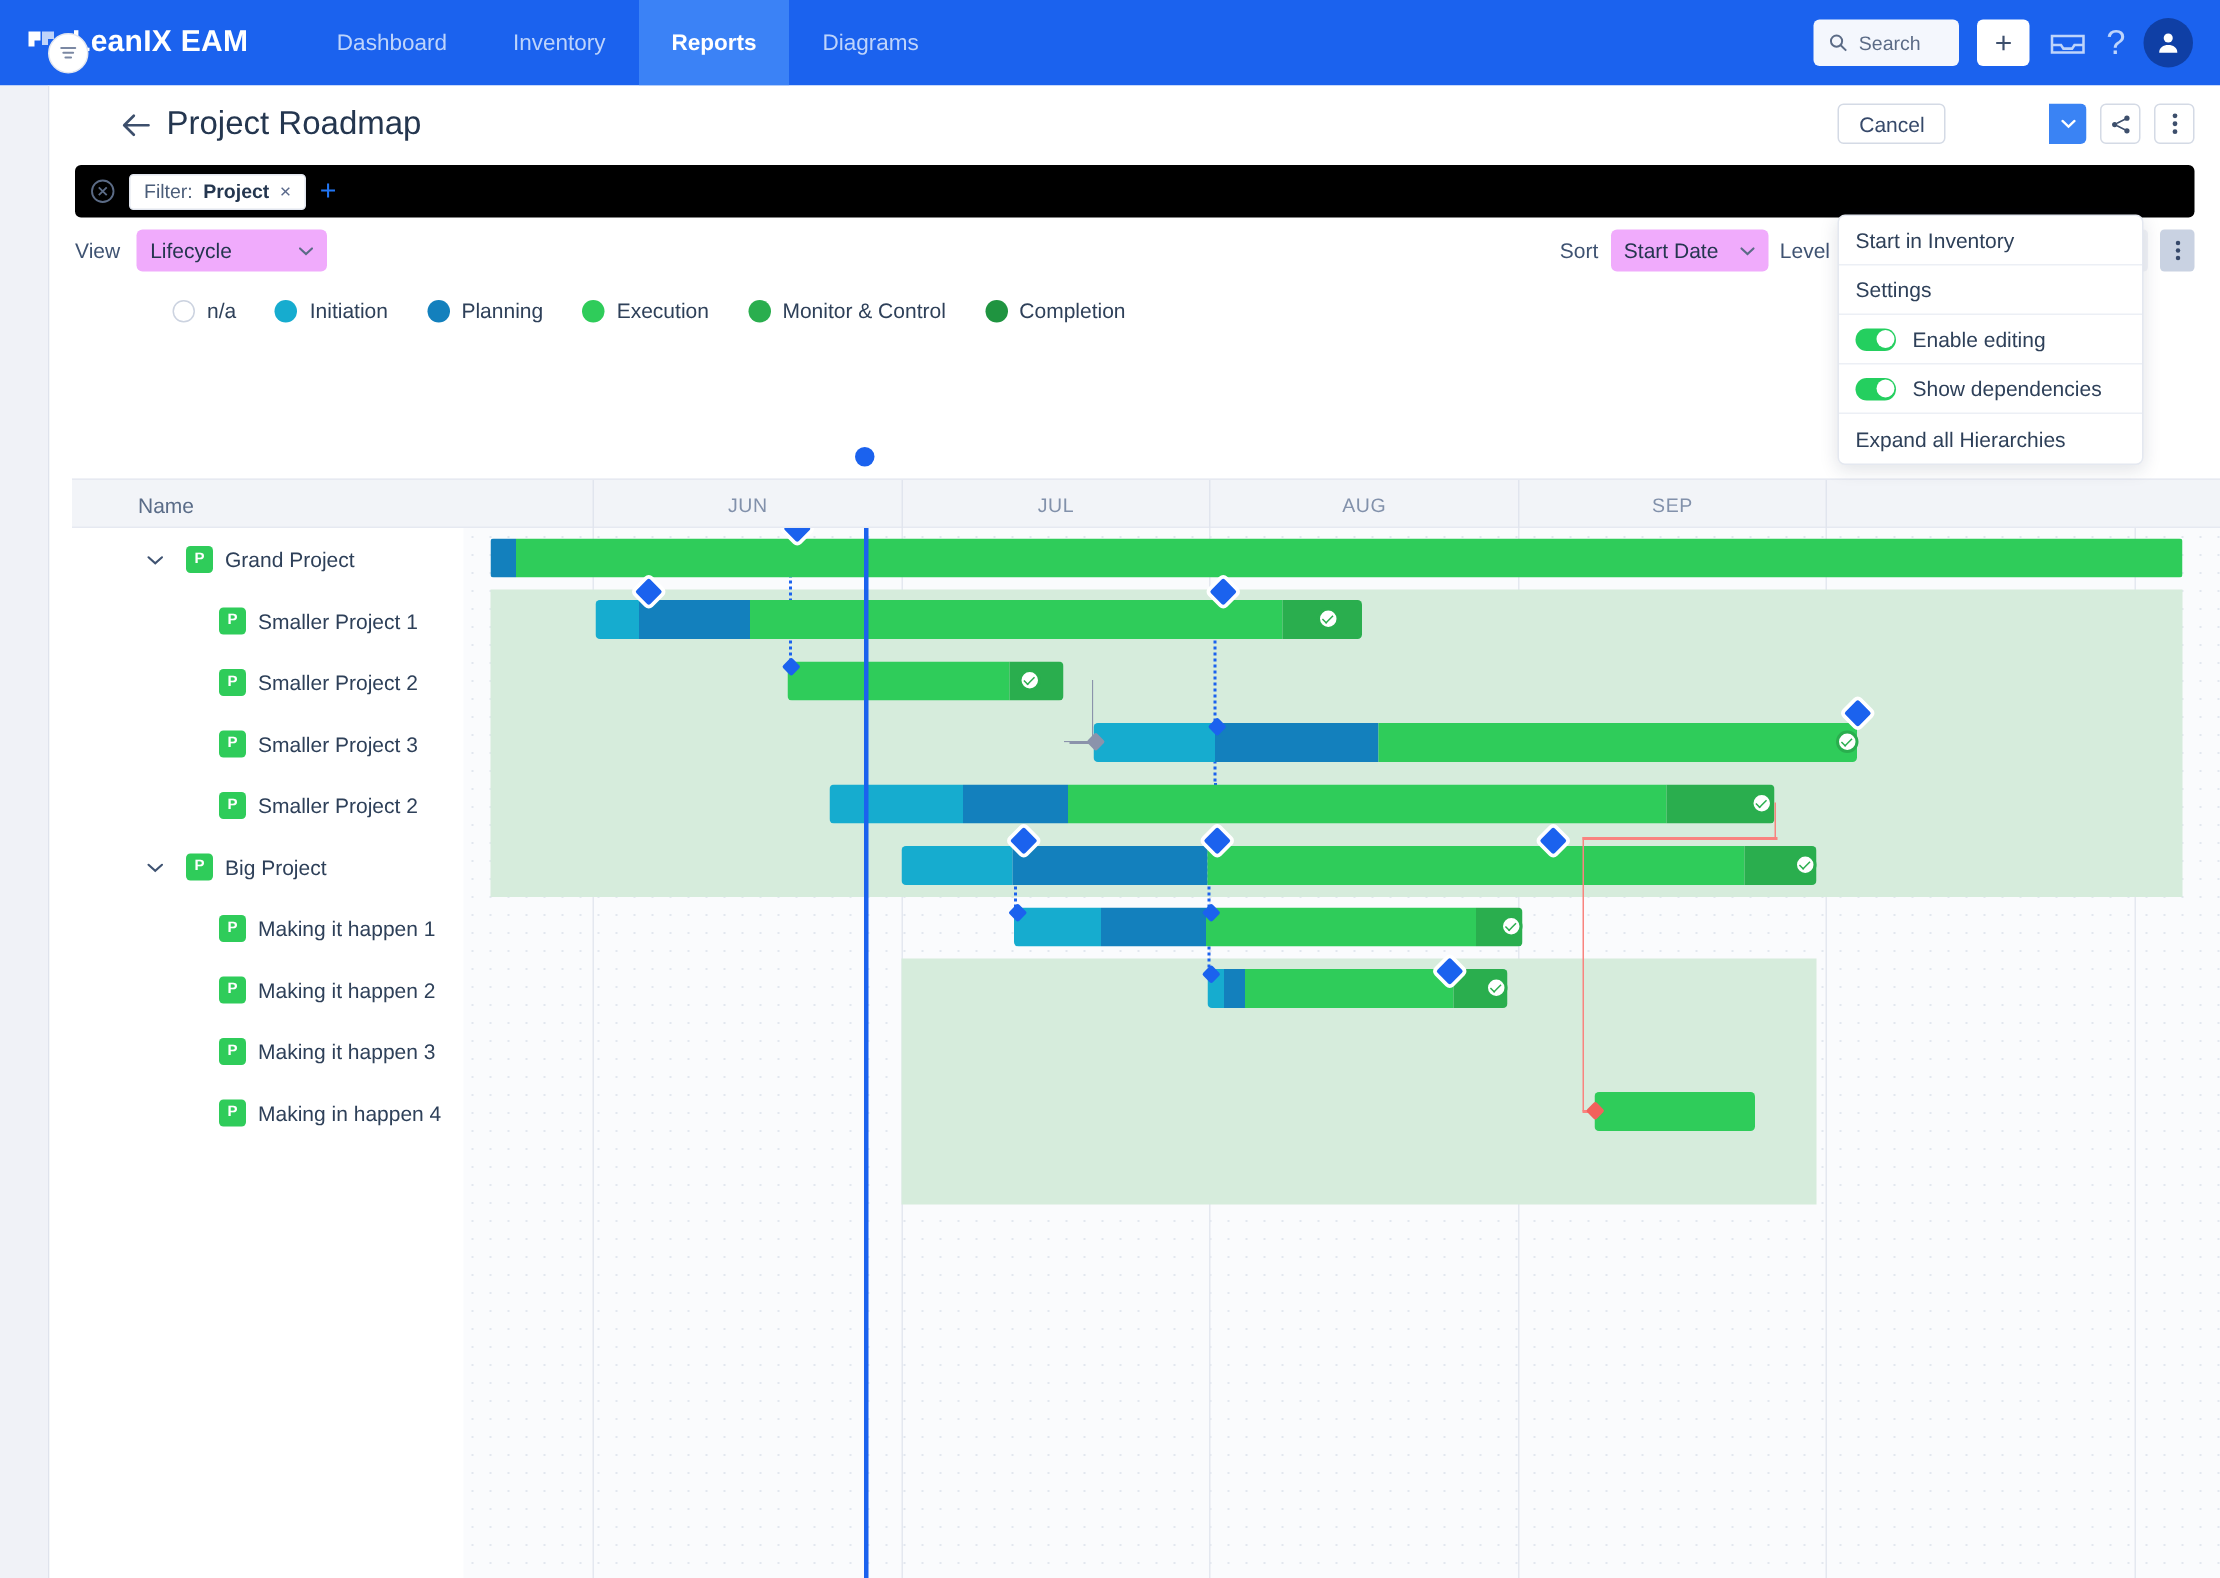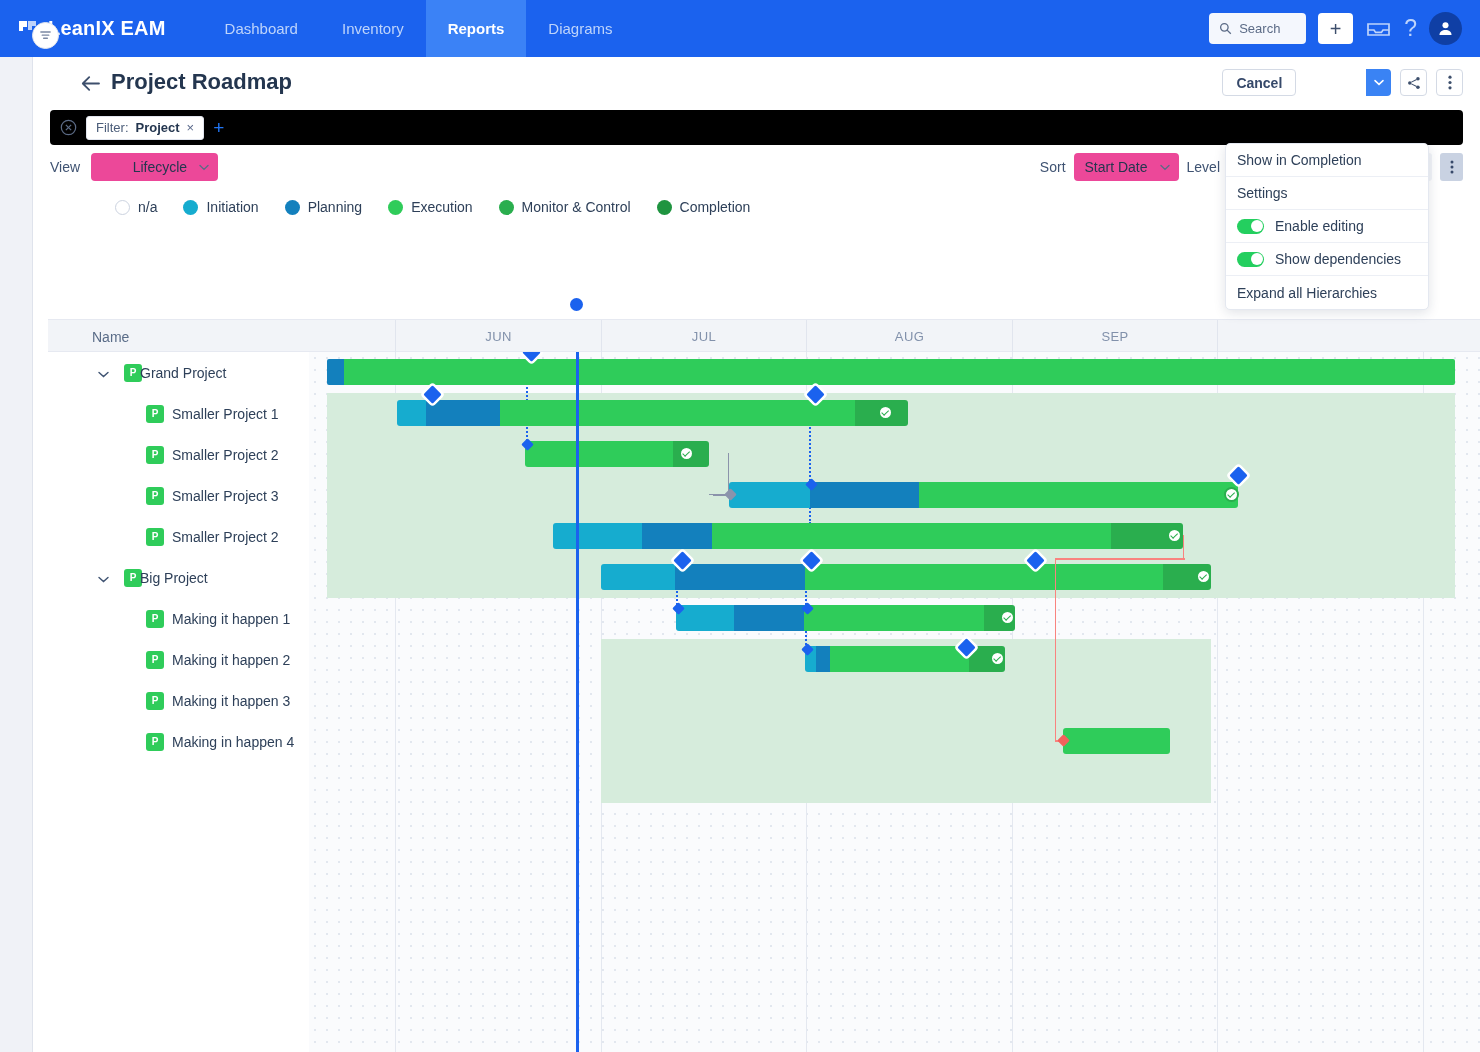--- a/index.html
+++ b/index.html
@@ -49,21 +49,21 @@
   }
   .railbtn{
     position:absolute; left:32px; top:22px; width:27px;height:27px;border-radius:50%;
     background:#fff; border:1px solid #e2e6ef; display:flex;align-items:center;justify-content:center;
     cursor:pointer; z-index:5;
   }
 
   
   .page{ position:absolute; left:33px; top:57px; width:1447px; height:995px; background:#fff; }
 
-  .pagehead{ position:relative; height:53px;font-weight:bold; }
+  .pagehead{ position:relative; height:53px; }
   .backarrow{ position:absolute; left:48px; top:18px; cursor:pointer; }
   .pagetitle{ position:absolute; left:78px; top:12px; font-size:22px; color:#24364f; }
   .headbtns{ position:absolute; right:17px; top:12px; display:flex; align-items:center; gap:9px; }
   .btn-cancel{
     height:27px; padding:0 13px; border:1px solid #d4dae5; border-radius:4px;
     background:#fff; color:#36496a; font-size:14px; display:flex;align-items:center;cursor:pointer;
   }
   .btn-save-grp{ display:flex; height:27px; border-radius:4px; overflow:hidden; cursor:pointer; }
   .btn-save{ background:#2175f3; color:#fff; font-size:14px; padding:0 14px; display:flex;align-items:center;margin-top:48px; }
   .btn-save-caret{ background:#3a83f4; color:#fff; width:25px; display:flex;align-items:center;justify-content:center; }
@@ -84,22 +84,22 @@
   }
   .filter-chip b{ color:#24364f; }
   .filter-chip .x{ color:#59688a; font-size:13px; cursor:pointer; }
   .filter-add{ color:#2175f3; font-size:19px; font-weight:300; cursor:pointer; line-height:1; }
 
   
   .toolbar{ position:relative; height:45px; margin:0 17px; }
   .tb-left{ position:absolute; left:0; top:8px; display:flex; align-items:center; gap:11px; }
   .tb-label{ font-size:14px; color:#3f5372; }
   .select{
-    height:28px; background:#ec4899; border-radius:4px; display:flex; align-items:center;
-    justify-content:flex-end; padding:0 9px; font-size:14px; color:#24364f; cursor:pointer; gap:12px;
+    height:28px; background:#f0abfc; border-radius:4px; display:flex; align-items:center;
+    justify-content:space-between; padding:0 9px; font-size:14px; color:#24364f; cursor:pointer; gap:12px;
   }
   .sel-view{ width:127px; }
   .sel-sort{ width:105px; }
   .tb-right{ position:absolute; right:0; top:8px; display:flex; align-items:center; gap:8px; }
   .seg{ display:flex; gap:3px; }
   .seg-btn{
     width:25px;height:28px;background:#f2f4f8;border-radius:3px;
     display:flex;align-items:center;justify-content:center; font-size:13px; color:#3f5372; cursor:pointer;
   }
   .seg-btn.active{ background:#c9d2e2; color:#24364f; }
@@ -147,21 +147,21 @@
 
   .names{ position:absolute; left:0; top:33px; width:261px; height:757px; background:#fff; }
   .nrow{ height:41px; display:flex; align-items:center; position:relative; }
   .chev{ position:absolute; left:50px; top:50%; transform:translateY(-50%); cursor:pointer; }
   .pbadge{
     width:18px;height:18px;border-radius:3px;background:#2fcc5a;color:#fff;
     font-size:10px;font-weight:bold;display:flex;align-items:center;justify-content:center; flex:none;
   }
   .nrow .pbadge{ position:absolute; }
   .nlabel{ position:absolute; font-size:14px; color:#2e4059; white-space:nowrap; }
-  .nrow.lvl0 .pbadge{ left:76px; } .nrow.lvl0 .nlabel{ left:92px;text-align:right; }
+  .nrow.lvl0 .pbadge{ left:76px; } .nrow.lvl0 .nlabel{ left:102px;text-align:right; }
   .nrow.lvl1 .pbadge{ left:98px; } .nrow.lvl1 .nlabel{ left:124px; }
 
   .chart{
     position:absolute; left:261px; top:33px; width:1171px; height:757px;
     background:#fafbfd;
     background-image: radial-gradient(circle, #e2e7ef 1px, transparent 1px);
     background-size: 12px 12px;
     overflow:hidden;
   }
   .vgrid{ position:absolute; top:0; bottom:0; width:1px; background:#e4e8f0; }
@@ -531,21 +531,21 @@
       <div class="ms sm" style="left:494px; top:293px;"></div>
       <div class="ms" style="left:651px; top:289px;"></div>
       <div class="ms red" style="left:750px; top:384px;"></div>
 
     </div>
   </div>
 </div>
 
 <div class="menu">
   <div class="menu-item">
-    <span>Show in Completion</span>
+    <span>Start in Inventory</span>
   </div>
   <div class="menu-item">
     <span>Settings</span>
   </div>
   <div class="menu-item">
     <span class="toggle"></span>
     <span>Enable editing</span>
   </div>
   <div class="menu-item">
     <span class="toggle"></span>

